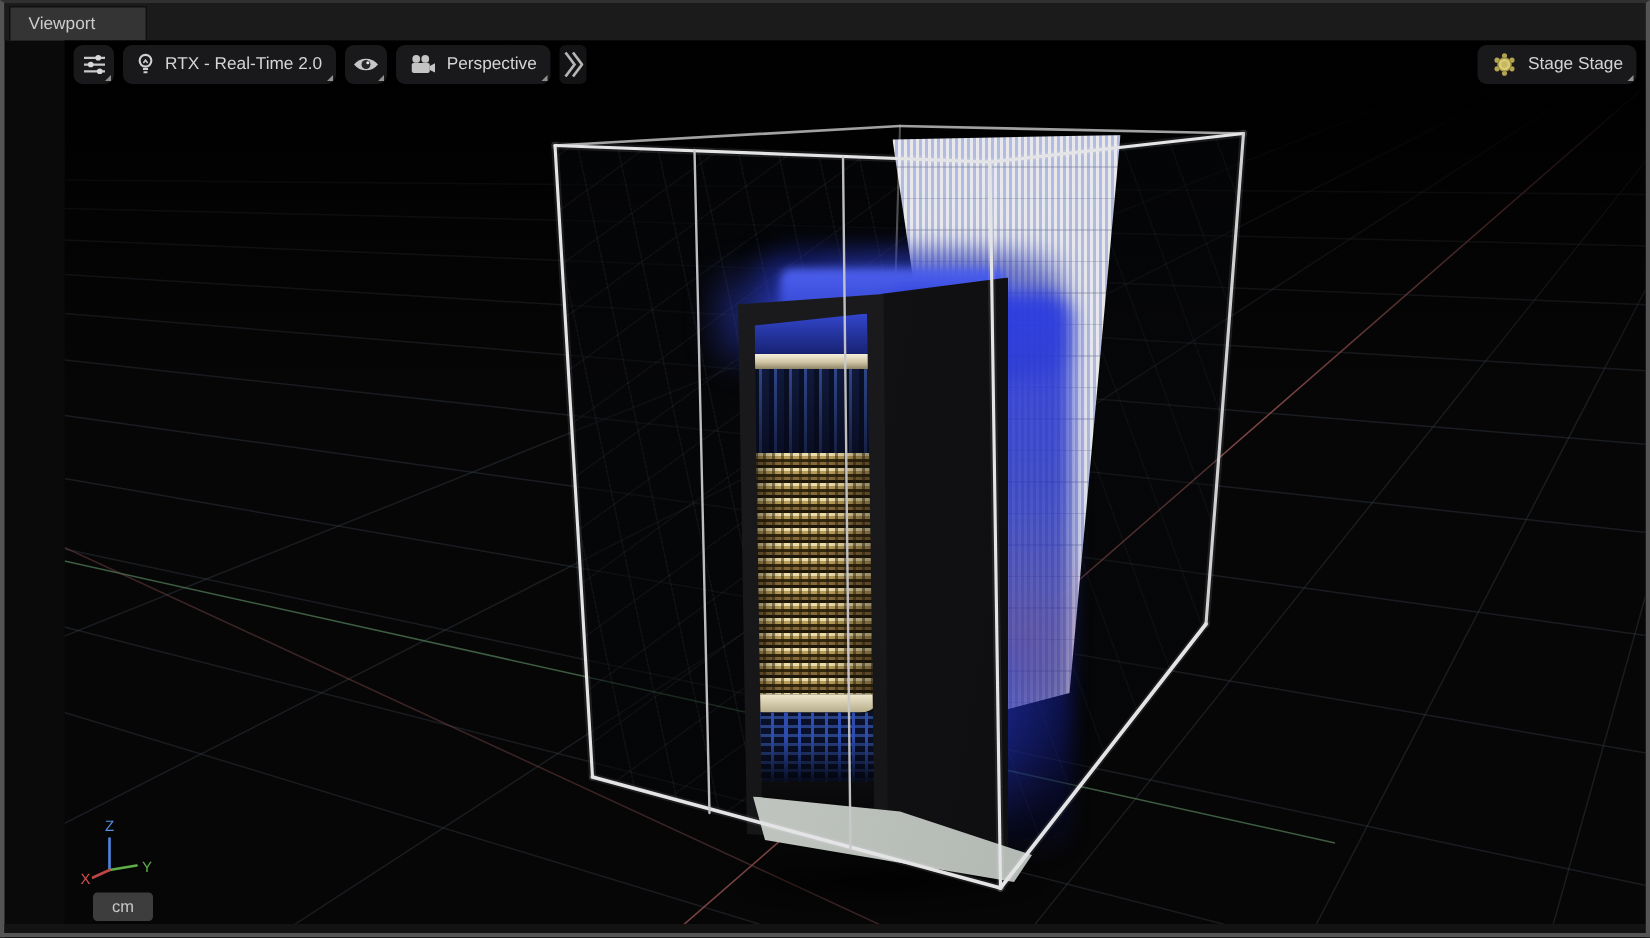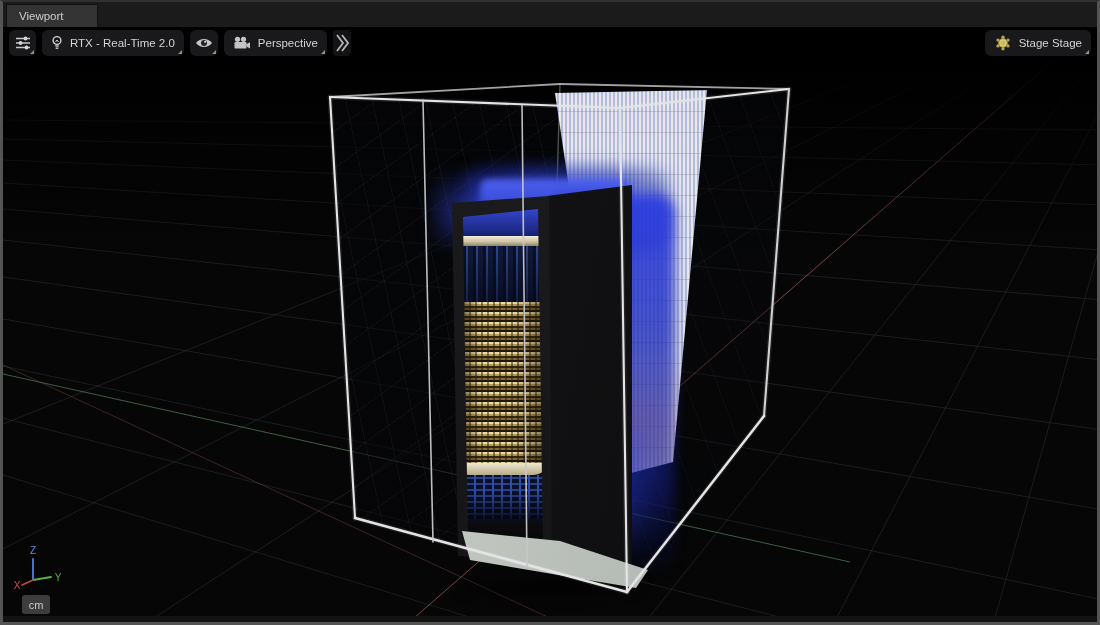--- a/index.html
+++ b/index.html
@@ -16,21 +16,21 @@
   
   .tabbar { height:25px; background:#1b1b1b; position:relative; flex:0 0 auto; }
   .tab {
     position:absolute; left:3px; top:2px; height:23px; width:92px;
     background:#343434; color:#cccccc; font-size:11.5px;
     display:flex; align-items:center; padding-left:12px;
     border:1px solid #101010; border-bottom:none;
   }
 
   
-  .viewport { position:relative; flex:1 1 auto; background:#060606; overflow:hidden; }
+  .viewport { position:relative; flex:1 1 auto; background:#060606; overflow:hidden;margin-left:40px; }
   .viewport > * { position:absolute; }
   svg.layer { left:0; top:0; width:100%; height:100%; }
 
   .fade-top { left:0; right:0; top:0; height:240px;
     background:linear-gradient(to bottom, rgba(0,0,0,0.95) 40px, rgba(0,0,0,0.55) 115px, rgba(0,0,0,0) 240px); }
 
   .face-tint { left:0; top:0; width:100%; height:100%; }
   .face-tint.left {
     clip-path: polygon(327px 70px, 617px 81px, 624px 565px, 352px 491px);
     background:
@@ -117,21 +117,21 @@
   }
   .btn.icon-only { width:27px; justify-content:center; padding:0; }
   .corner { position:absolute; right:2px; bottom:2px; width:0; height:0;
     border-style:solid; border-width:0 0 4px 4px;
     border-color:transparent transparent #909090 transparent; }
   .chev { height:26px; width:18px; display:flex; align-items:center; justify-content:center;
     background:rgba(22,22,25,0.85); border-radius:4px; }
 
   
   .gizmo { left:8px; top:514px; width:70px; height:52px; z-index:30; }
-  .unit-btn { left:19px; top:568px; width:28px; height:19px; background:#3d3d3d;
+  .unit-btn { left:19px; top:568px; width:40px; height:19px; background:#3d3d3d;
     border-radius:3px; color:#c8c8c8; font-size:11px; display:flex;
     align-items:center; justify-content:center; z-index:30; }
 
   
   .bottomstrip { height:6px; background:#131313; flex:0 0 auto; }
 </style>
 </head>
 <body>
 
 <div class="window">

